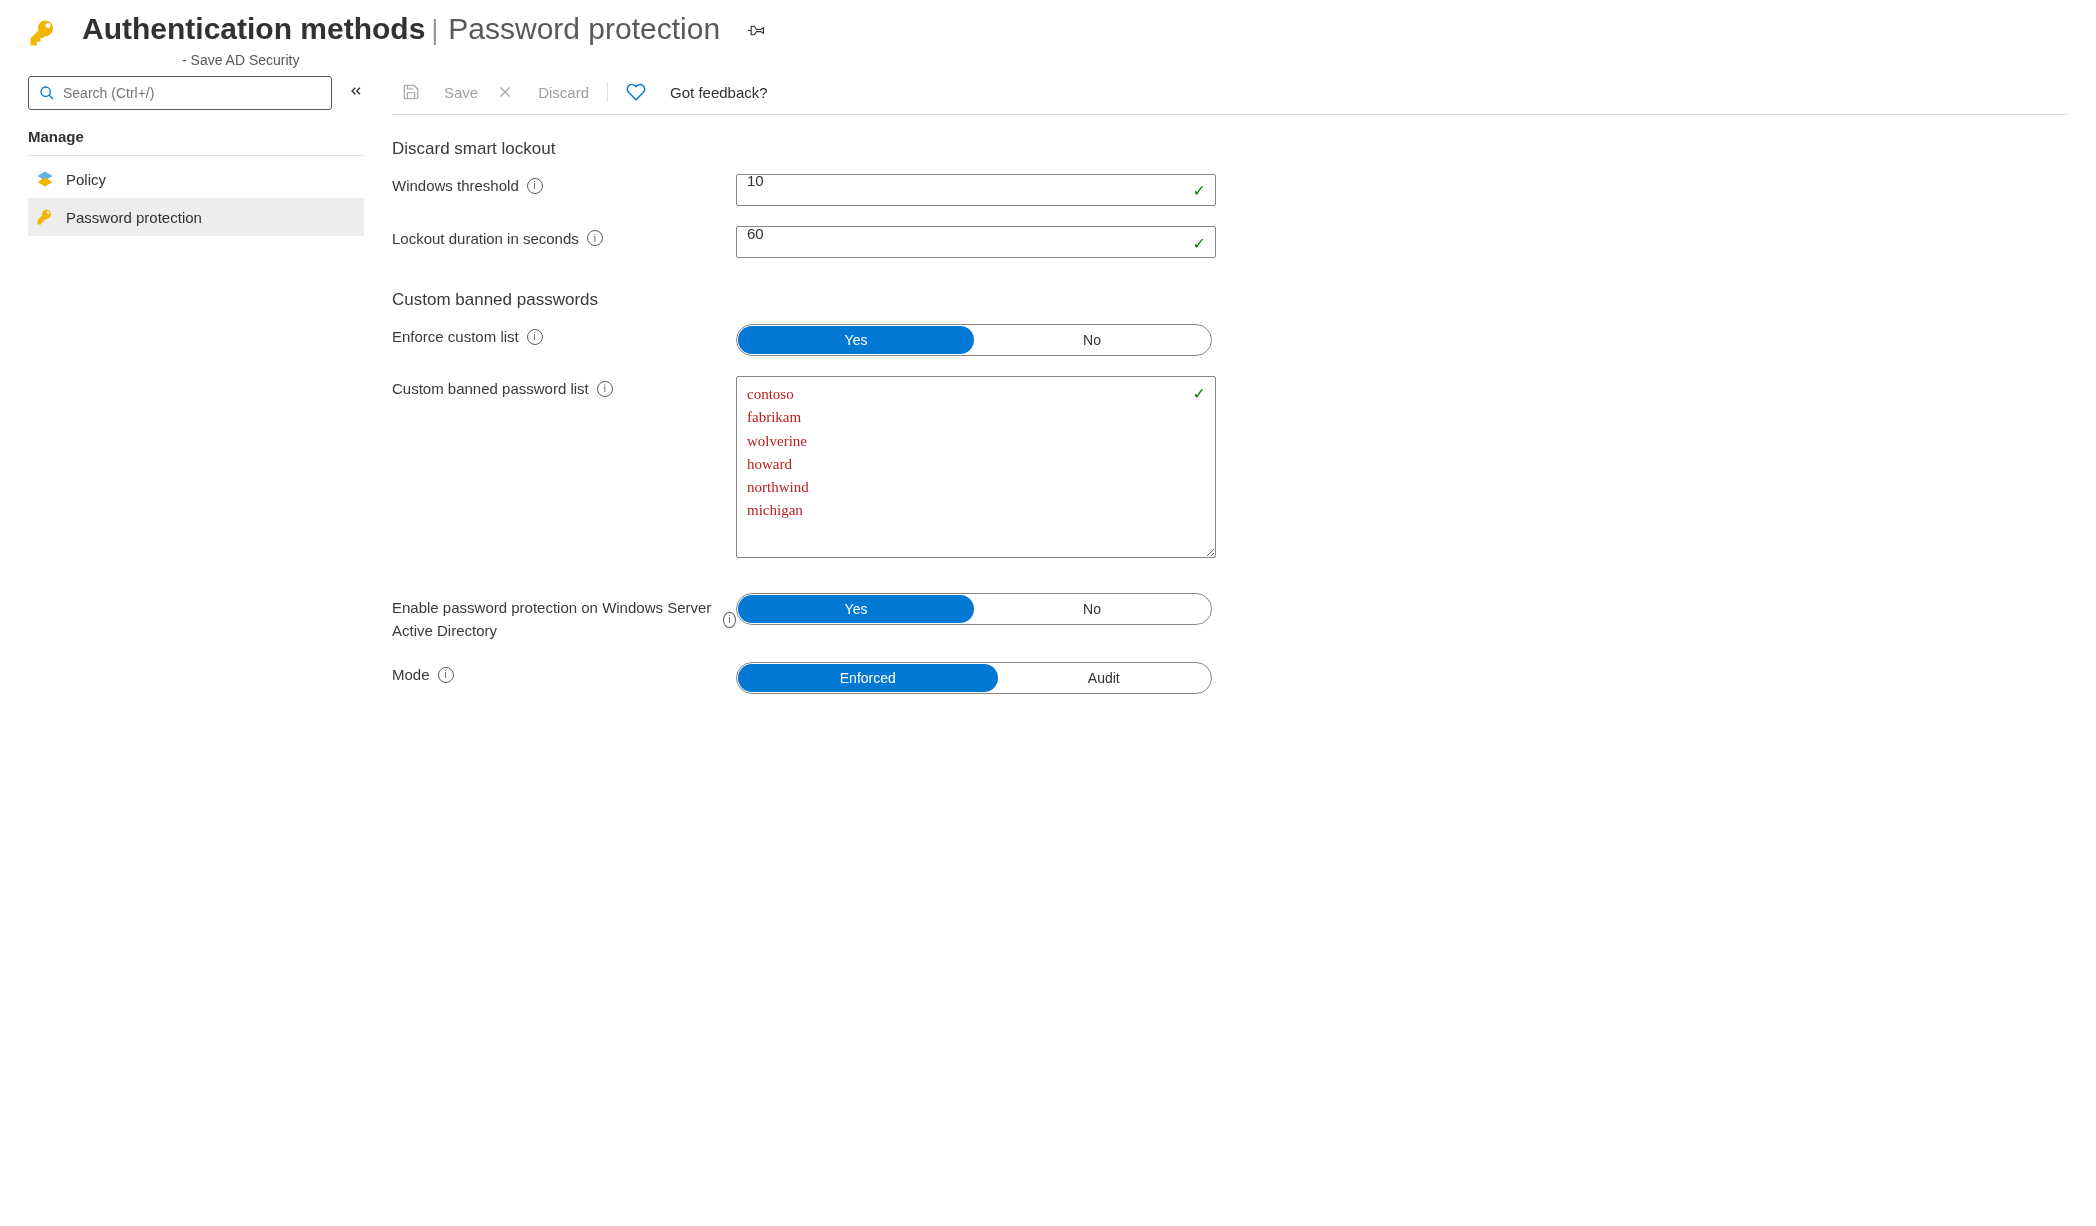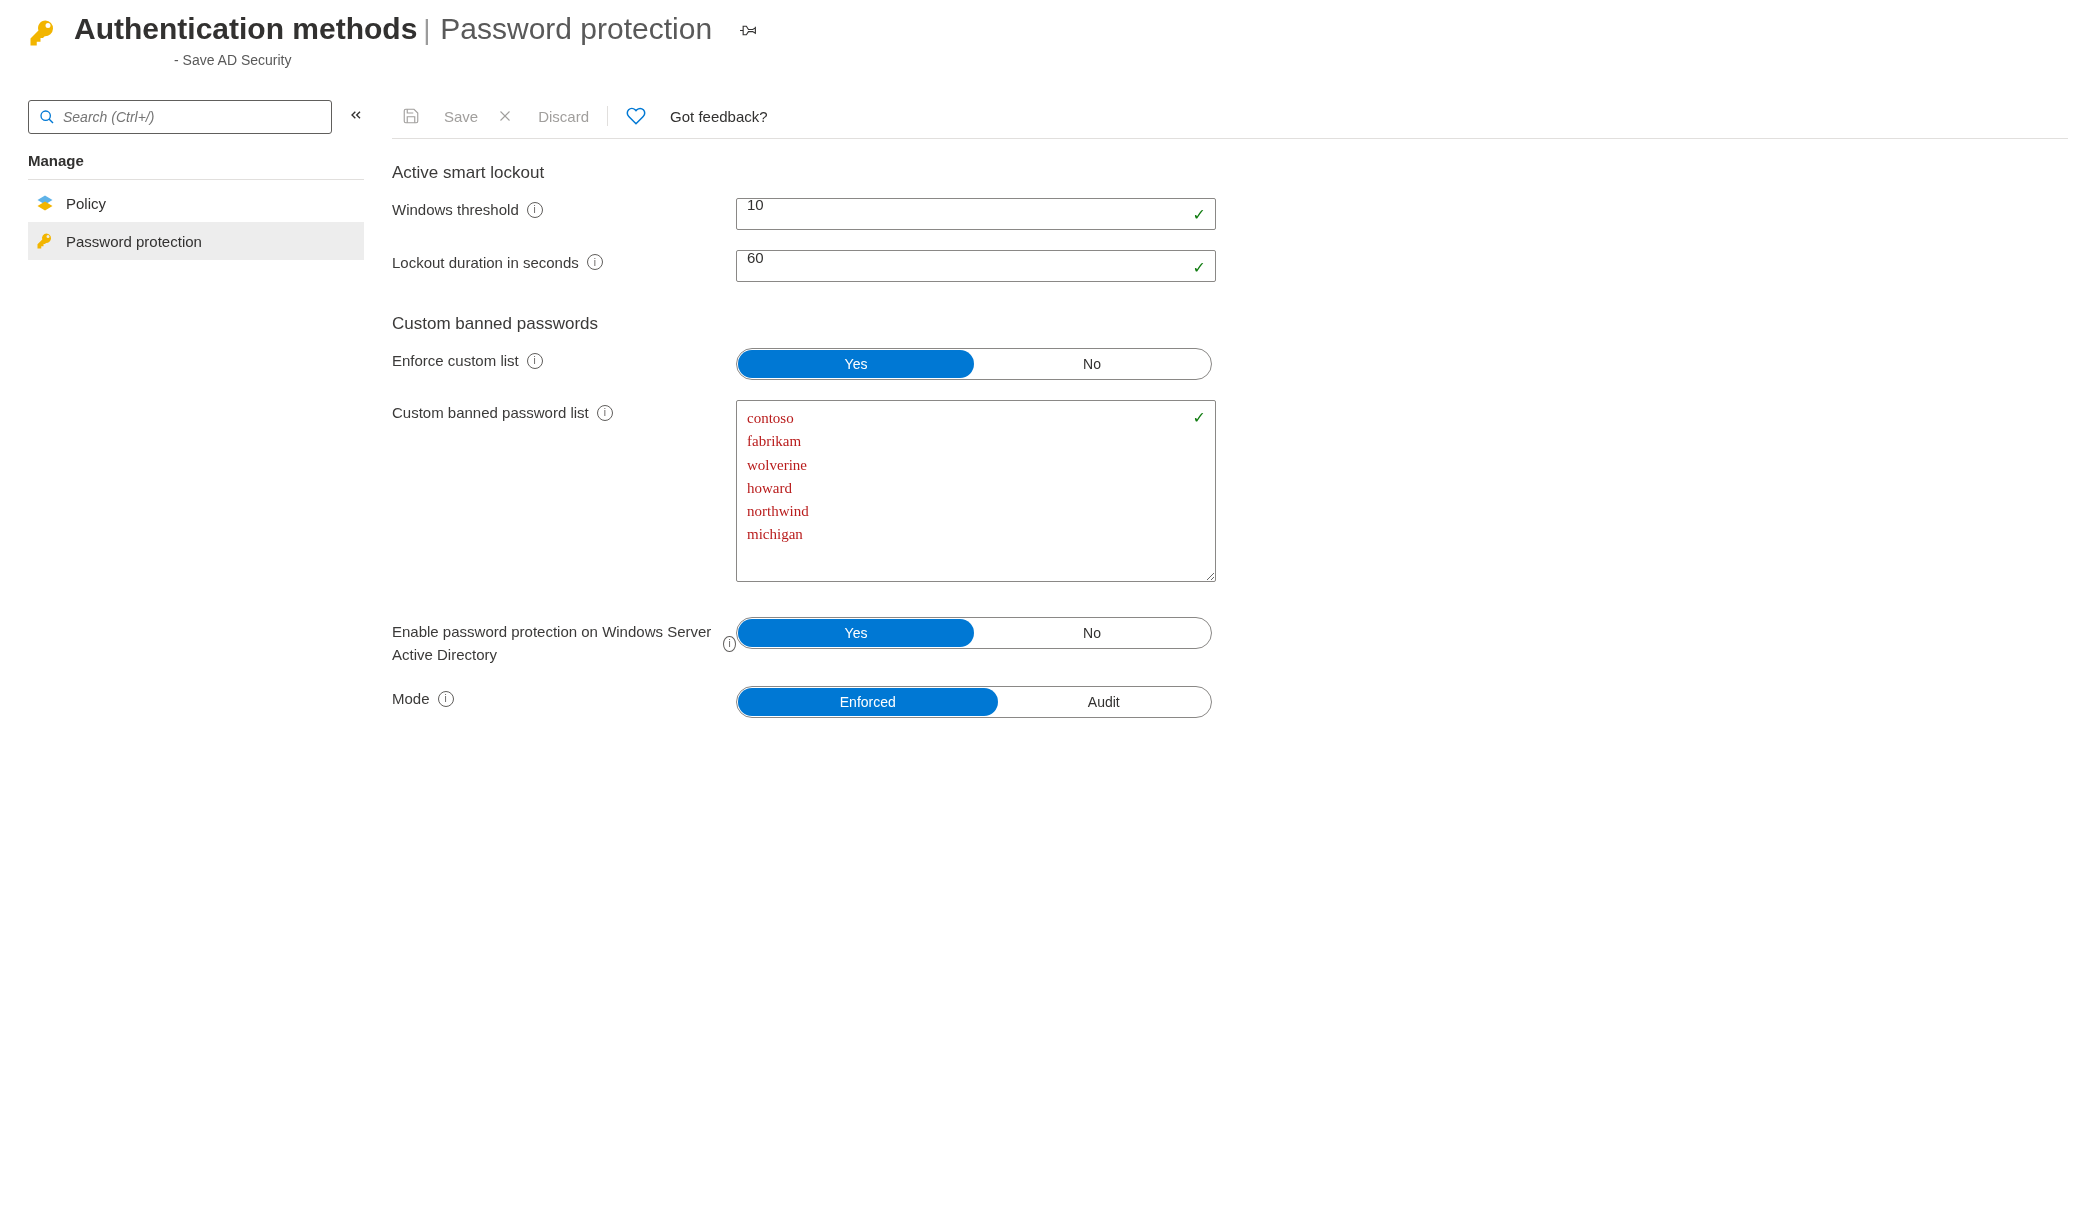--- a/index.html
+++ b/index.html
@@ -5,21 +5,21 @@
     * { box-sizing: border-box; margin: 0; padding: 0; }
     body {
       font-family: "Segoe UI", -apple-system, BlinkMacSystemFont, sans-serif;
       color: #323130;
       background: #fff;
       font-size: 14px;
     }
     .page { padding: 12px 28px 0 28px; }
 
     
-    .header { display: flex; align-items: flex-start; gap: 16px; margin-bottom: 32px; }
+    .header { display: flex; align-items: flex-start; gap: 24px; margin-bottom: 8px; }
     .header-icon { flex-shrink: 0; margin-top: 6px; }
     .header-titles { flex: 1; }
     .header-title { font-size: 30px; font-weight: 600; display: inline; }
     .header-subtitle { font-size: 30px; font-weight: 300; color: #595959; }
     .header-sep { color: #9b9b9b; font-weight: 300; font-size: 28px; padding: 0 2px; }
     .breadcrumb { font-size: 14px; color: #595959; margin-top: 6px; margin-left: 100px;}
     .pin-btn { margin-left: 24px; margin-top: 12px; cursor: pointer; color: #323130; }
 
     
     .columns { display: flex; gap: 28px; }
@@ -29,21 +29,21 @@
     .search-wrap { display: flex; align-items: center; gap: 16px; margin-bottom: 18px; }
     .search-box {
       flex: 1;
       display: flex; align-items: center;
       border: 1px solid #605e5c;
       border-radius: 3px;
       padding: 6px 10px;
       height: 34px;
     }
     .search-box input {
-      border: none; outline: none; flex: 1; font-size: 14px; color: #14532d; font-style: italic;
+      border: none; outline: none; flex: 1; font-size: 14px; color: #14532d;
     }
     .collapse-btn { font-size: 16px; color: #323130; cursor: pointer; }
 
     
     .nav-section-label { font-weight: 600; font-size: 15px; border-bottom: 1px solid #e1dfdd; padding-bottom: 10px; margin-bottom: 4px; }
     .nav-item { display: flex; align-items: center; gap: 12px; padding: 10px 8px; cursor: pointer; font-size: 15px; }
     .nav-item.active { background: #ededed; }
     .nav-icon { width: 18px; height: 18px; flex-shrink: 0; }
 
     
@@ -191,21 +191,21 @@
         <span class="tool-btn feedback">
           <svg class="heart" width="20" height="20" viewBox="0 0 24 24" fill="none" stroke="#0078d4" stroke-width="1.8">
             <path d="M20.84 4.61a5.5 5.5 0 0 0-7.78 0L12 5.67l-1.06-1.06a5.5 5.5 0 0 0-7.78 7.78l1.06 1.06L12 21.23l7.78-7.78 1.06-1.06a5.5 5.5 0 0 0 0-7.78z"></path>
           </svg>
           <span>Got feedback?</span>
         </span>
       </div>
 
       <div class="content">
 
-        <div class="section-title">Active smart lockout</div>
+        <div class="section-title">Discard smart lockout</div>
 
         <div class="form-row">
           <div class="form-label">
             <span>Windows threshold</span>
             <span class="info-icon">i</span>
           </div>
           <div class="form-control">
             <input class="text-input" type="text" value="10" style="">
             <span class="valid-check">✓</span>
           </div>

